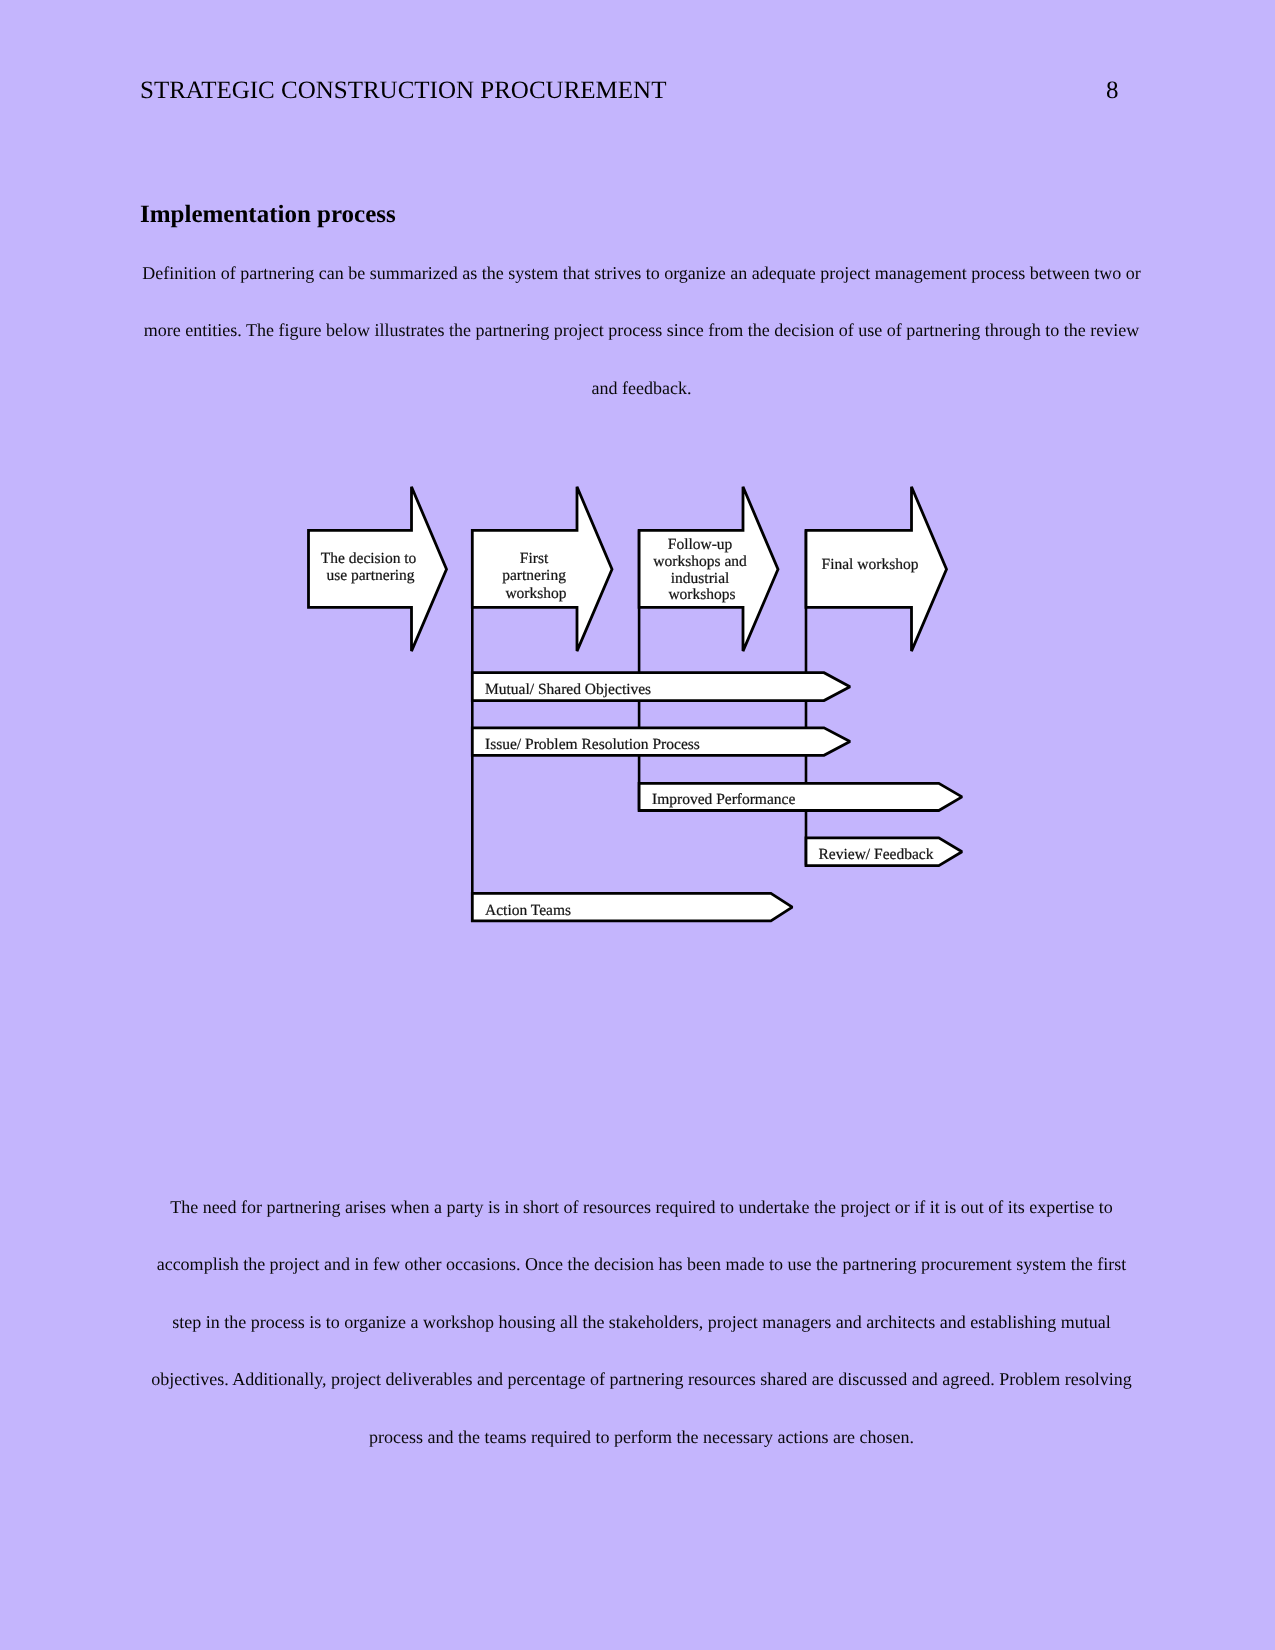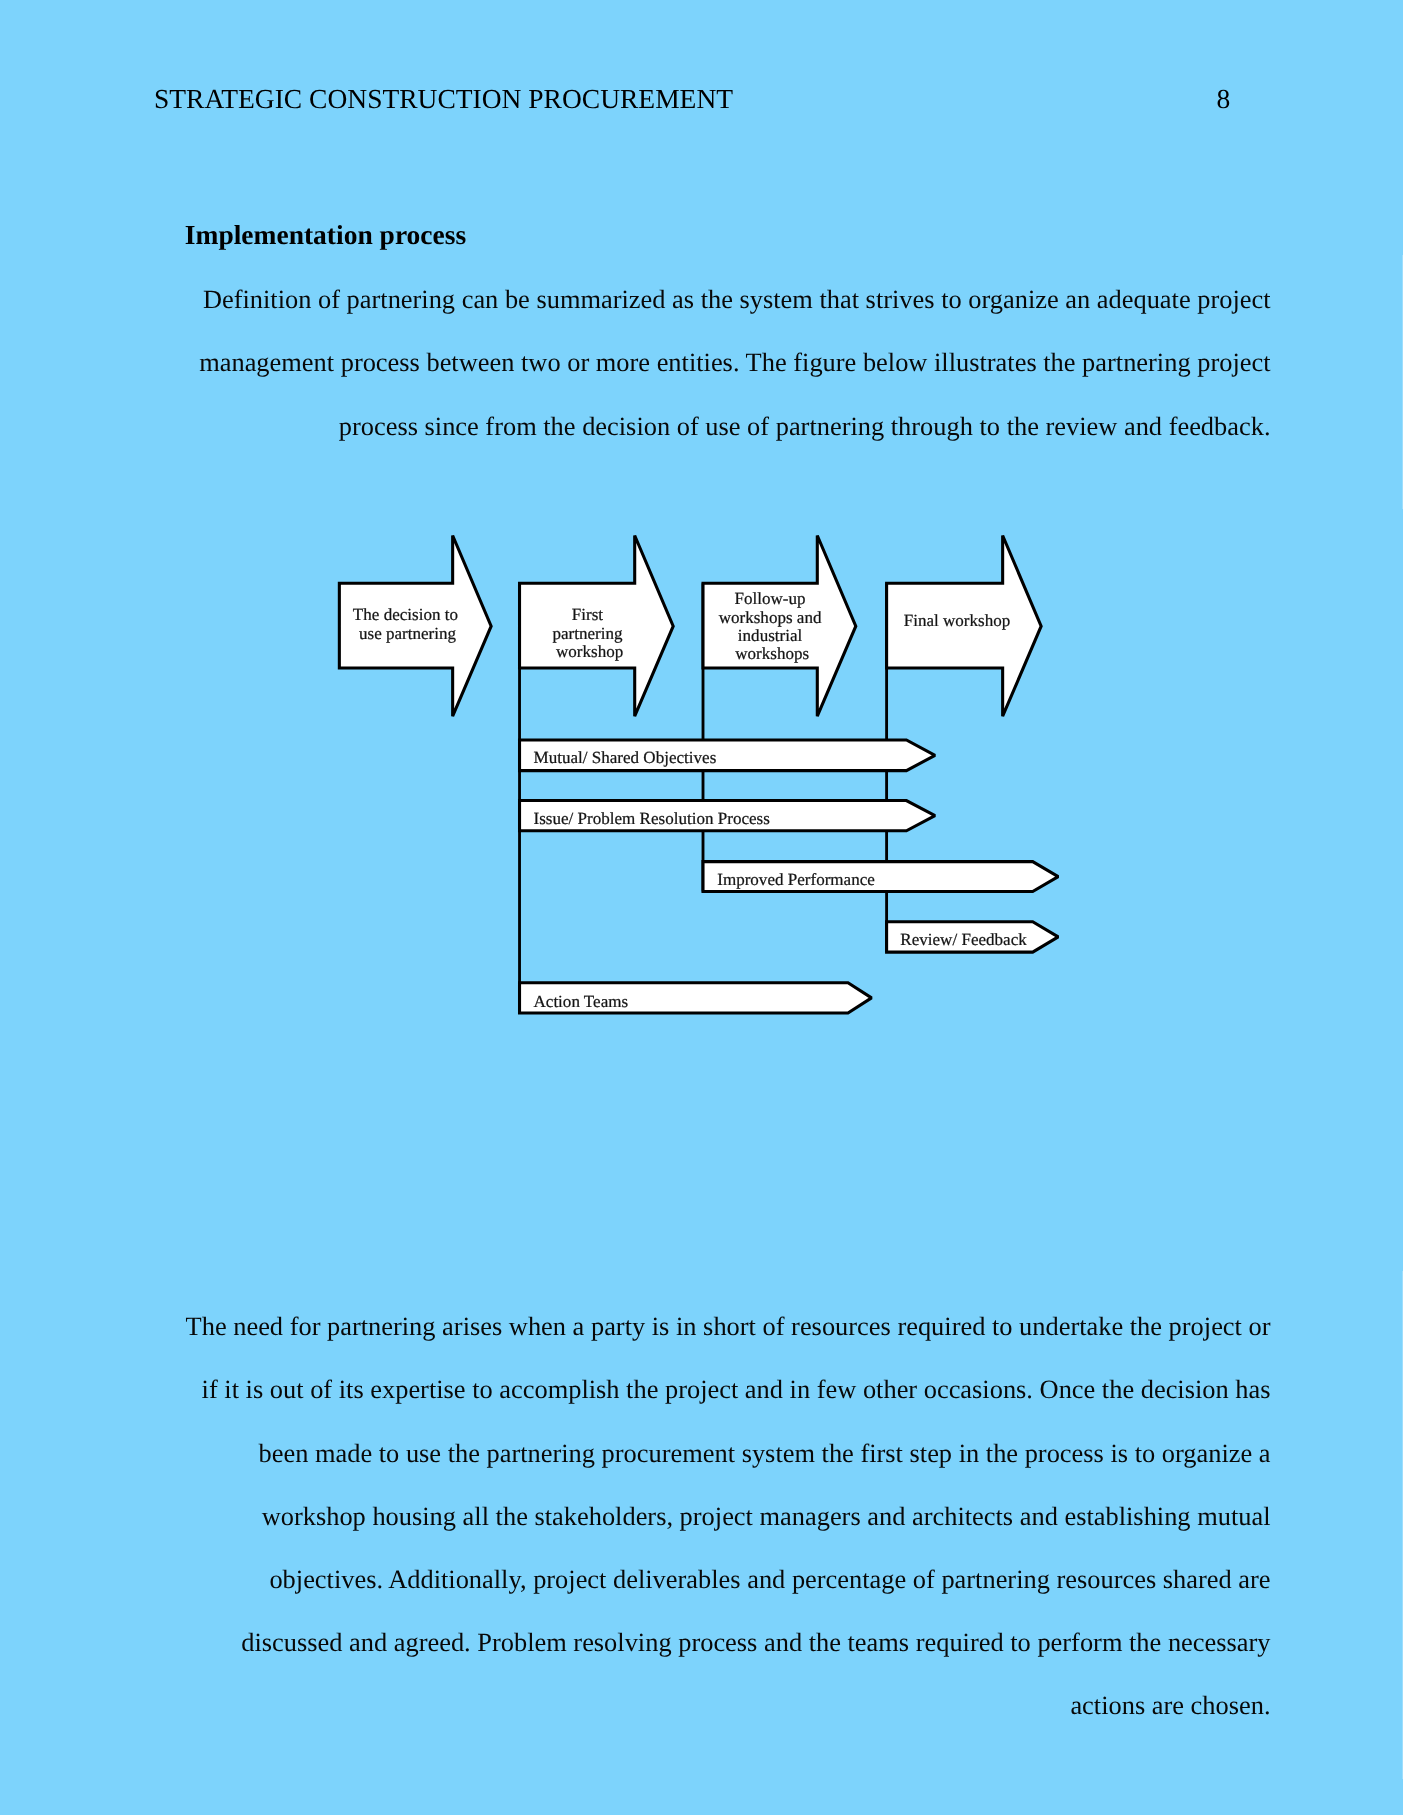--- a/index.html
+++ b/index.html
@@ -1,30 +1,30 @@
 <!DOCTYPE html>
 <html><head>
 <meta charset="utf-8">
 <title>Strategic Construction Procurement - page 10</title>
 <style>
   html,body{margin:0;padding:0;}
   body{width:1275px;height:1650px;background:#ffffff;
        font-family:"Liberation Serif",serif;
        -webkit-font-smoothing:antialiased;text-rendering:geometricPrecision;}
-  .page{position:relative;width:1275px;height:1650px;overflow:hidden;background:#7dd3fc;}
+  .page{position:relative;width:1275px;height:1650px;overflow:hidden;background:#c4b5fd;}
 
   .running-header{position:absolute;left:140px;top:78px;width:978.5px;
        display:flex;justify-content:space-between;align-items:baseline;
        font-size:25px;line-height:25px;color:#000000;}
 
   .section-heading{position:absolute;left:140px;top:202px;
-       font-size:25px;line-height:25px;font-weight:bold;color:#000000;margin-left:28px;}
+       font-size:25px;line-height:25px;font-weight:bold;color:#000000;}
 
-  .body-text{position:absolute;left:152px;width:1003px;
-       font-size:24px;line-height:57.4px;color:#080808;text-align:right;}
+  .body-text{position:absolute;left:140px;width:1003px;
+       font-size:18px;line-height:57.4px;color:#080808;text-align:center;}
 
   .fig-caption{position:absolute;font-size:25px;line-height:57.4px;color:#454c5e;}
 
   .figure-svg{position:absolute;left:0;top:0;}
   .fig-line{fill:#ffffff;stroke:#000000;stroke-width:2.8;stroke-linejoin:miter;stroke-miterlimit:1.6;}
   .fig-connector{fill:none;stroke:#000000;stroke-width:2.6;}
   .fig-text{font-family:"Liberation Serif",serif;font-size:15.5px;fill:#141414;stroke:#141414;stroke-width:0.22;paint-order:stroke fill;}
 </style>
 </head>
 <body>

